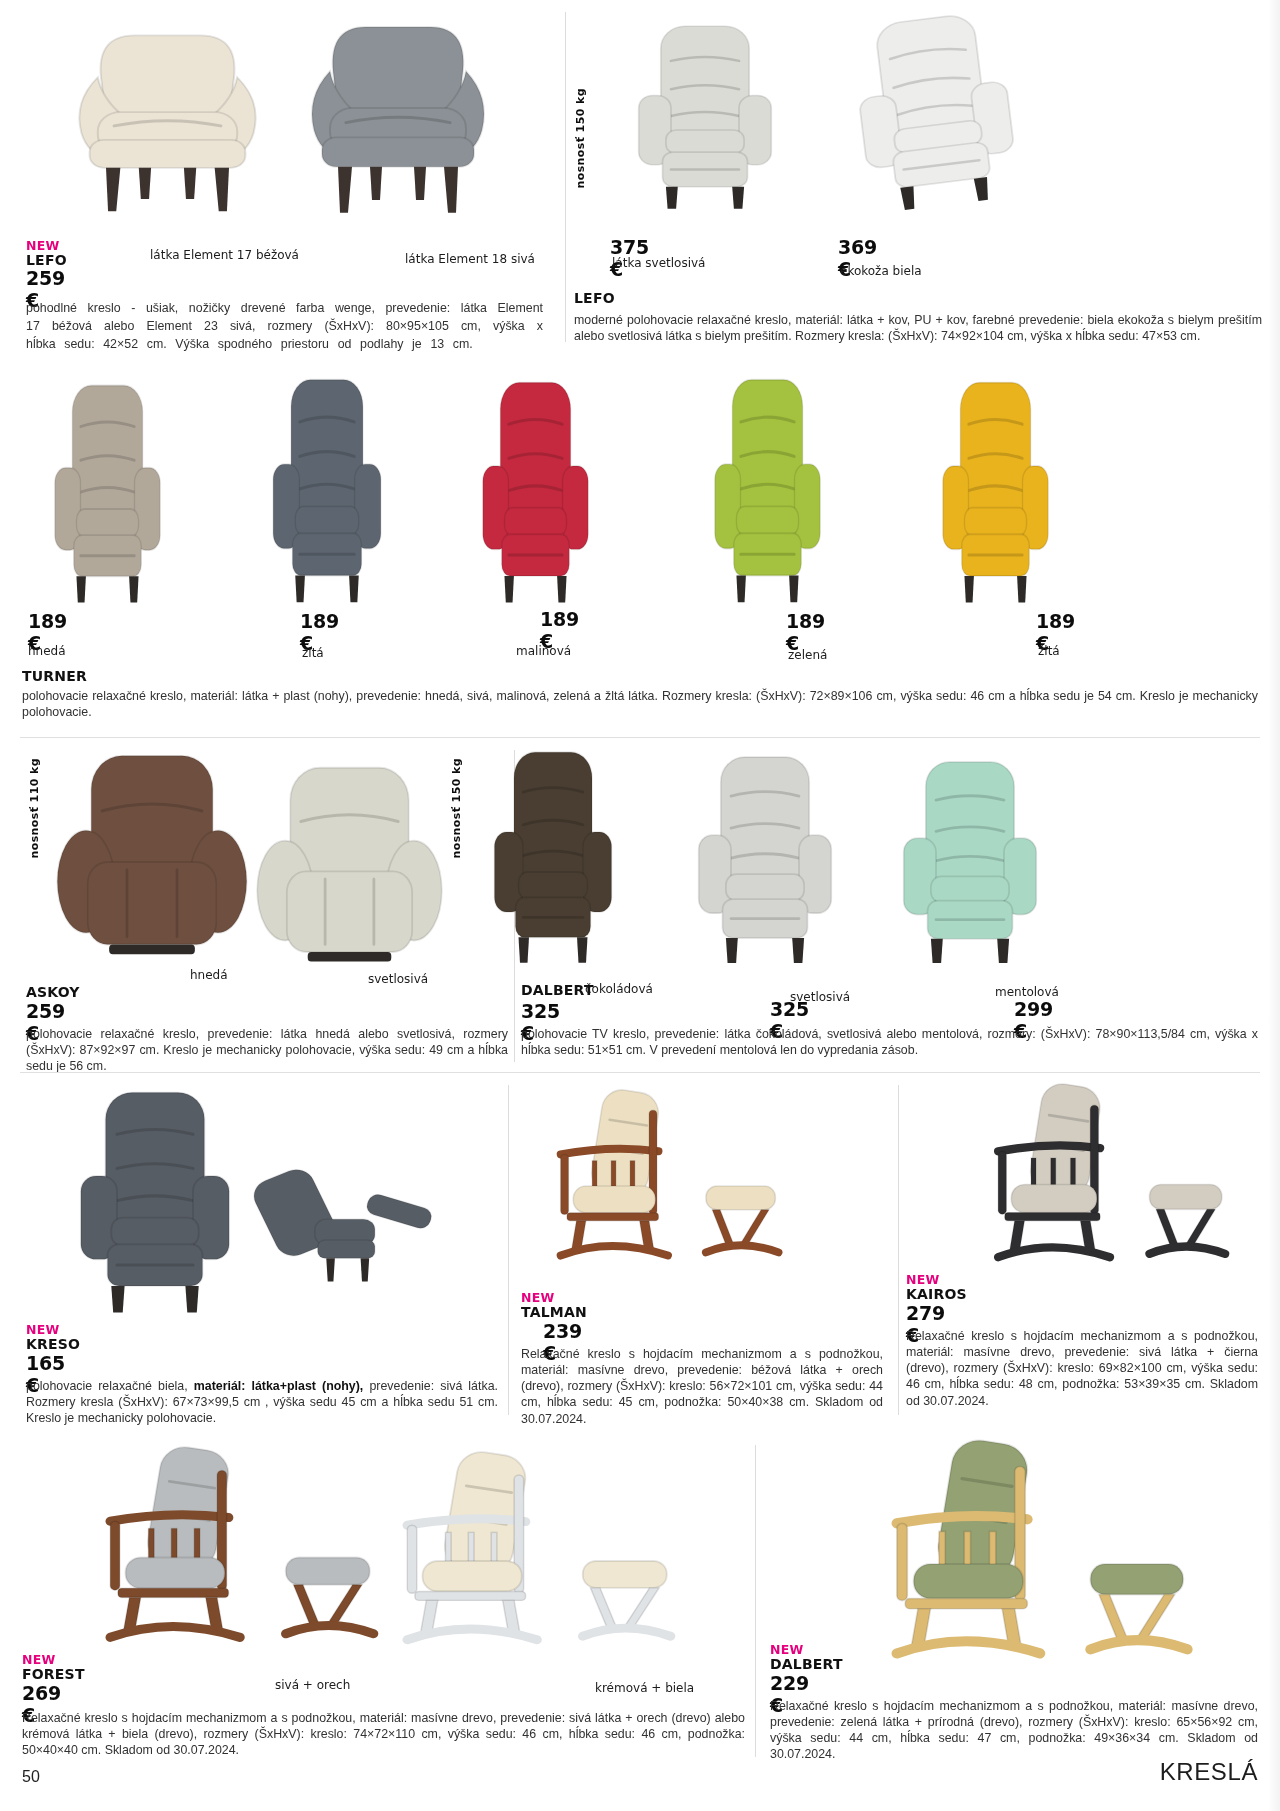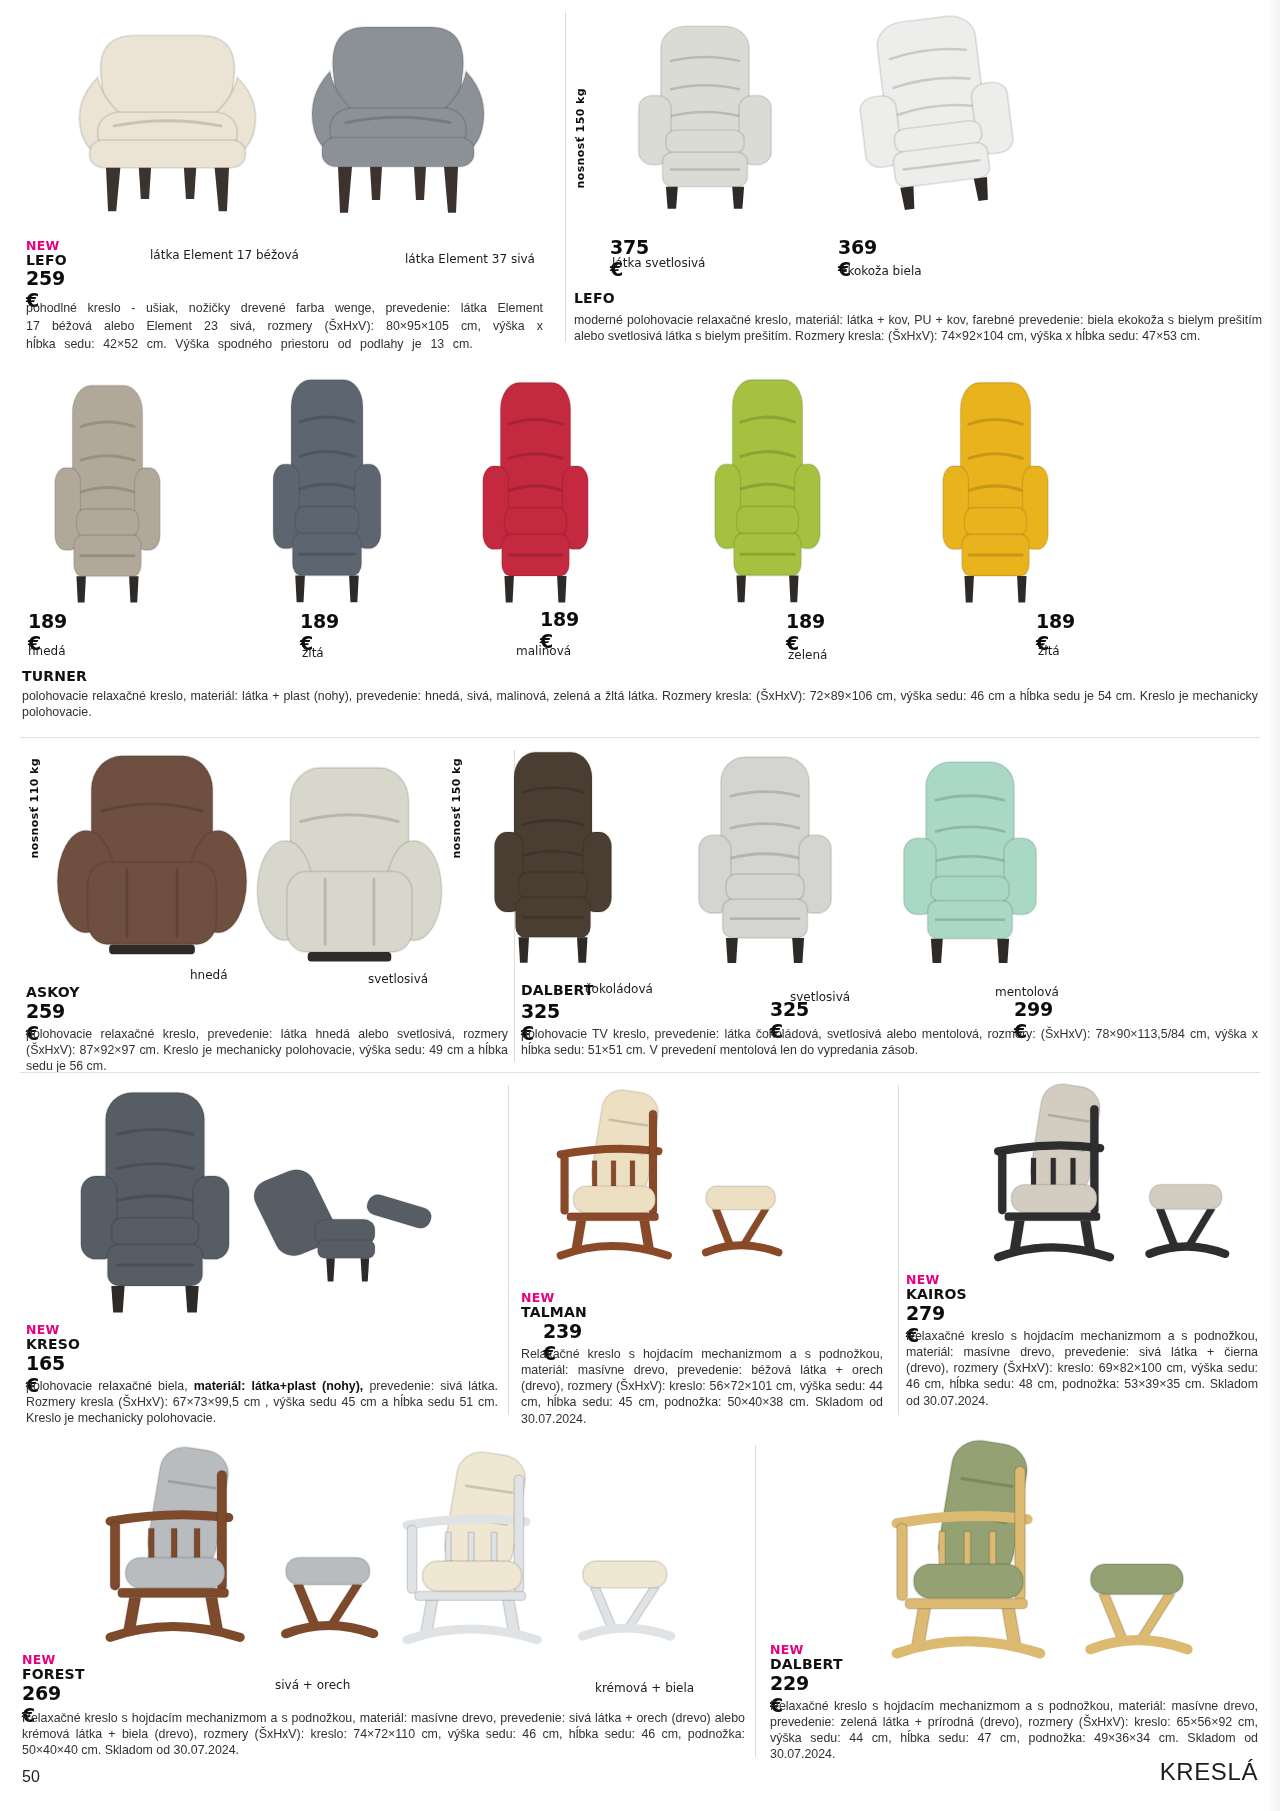--- a/index.html
+++ b/index.html
@@ -104,21 +104,21 @@
       <svg>
           <use href="#sym-wing"></use>
         </svg>
     </span>
     <span class="chair" style="left: 298px; top: 16px; width: 200px; height: 206px; --c: #8b9196; --c2: #3d332e;">
       <svg>
           <use href="#sym-wing"></use>
         </svg>
     </span>
     <div class="abs cap" style="left:150px;top:248px">látka Element 17 béžová</div>
-    <div class="abs cap" style="left:405px;top:252px">látka Element 37 sivá</div>
+    <div class="abs cap" style="left:405px;top:252px">látka Element 18 sivá</div>
     <div class="abs badge-new" style="left: 26px; top: 238px; color: rgb(230, 0, 126);">NEW</div>
     <div class="abs pname" style="left:26px;top:252px">LEFO</div>
     <div class="abs price" style="left:26px;top:267px">259 €</div>
     <p class="abs desc spread" style="left:26px;top:300px;width:517px">pohodlné kreslo - ušiak, nožičky drevené farba wenge, prevedenie: látka Element 17 béžová alebo Element 23 sivá, rozmery (ŠxHxV): 80×95×105 cm, výška x hĺbka sedu: 42×52 cm. Výška spodného priestoru od podlahy je 13 cm.</p>
   </div>
 
   <div class="vdiv" style="left:565px;top:12px;height:330px"></div>
 
   <div class="abs">
     <div class="abs vlabel" style="left:574px;top:88px">nosnosť 150 kg</div>

